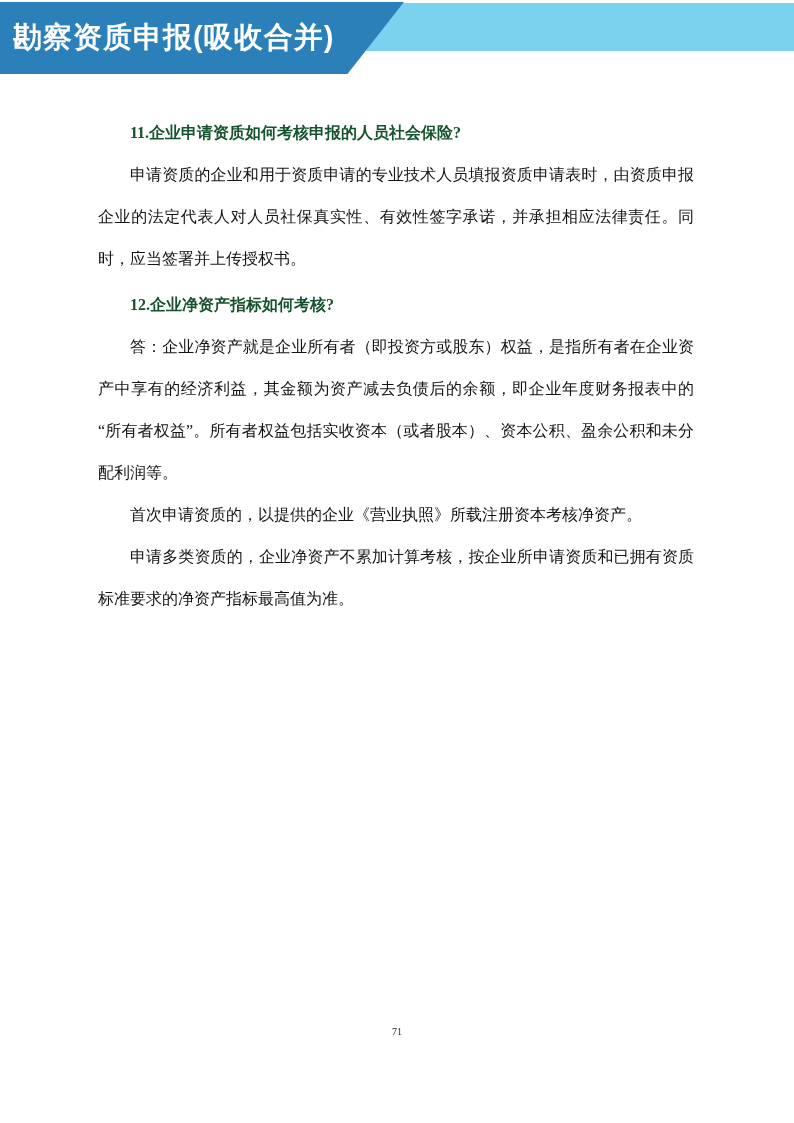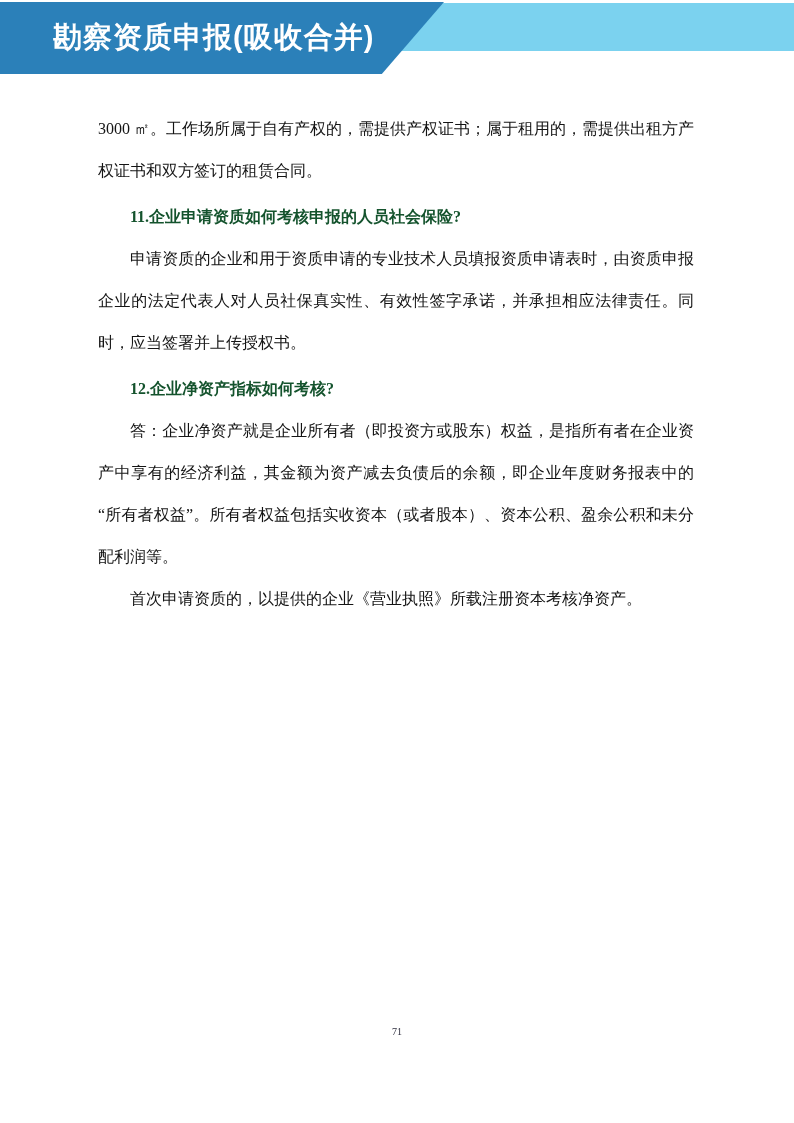--- a/index.html
+++ b/index.html
@@ -32,21 +32,20 @@
   .banner {
     position: absolute;
     top: 2px;
     left: 0;
     width: 404px;
     height: 72px;
     background: #2b80b9;
     clip-path: polygon(0 0, 100% 0, 86% 100%, 0 100%);
     display: flex;
     align-items: center;
-    padding-left: 40px;
   }
   .banner h1 {
     margin: 0 0 0 13px;
     color: #ffffff;
     font-family: "Liberation Sans", "DejaVu Sans", sans-serif;
     font-weight: bold;
     font-size: 29px;
     letter-spacing: 1px;
     white-space: nowrap;
   }
@@ -92,23 +91,23 @@
 <body>
 
 <header class="header">
   <div class="accent-band"></div>
   <div class="banner">
     <h1>勘察资质申报(吸收合并)</h1>
   </div>
 </header>
 
 <main class="doc-body">
-  <p class="no-indent">3000 ㎡。工作场所属于自有产权的，需提供产权证书；属于租用的，需提供出租方产权证书和双方签订的租赁合同。</p>
   <p class="question">11.企业申请资质如何考核申报的人员社会保险?</p>
   <p>申请资质的企业和用于资质申请的专业技术人员填报资质申请表时，由资质申报企业的法定代表人对人员社保真实性、有效性签字承诺，并承担相应法律责任。同时，应当签署并上传授权书。</p>
   <p class="question">12.企业净资产指标如何考核?</p>
   <p>答：企业净资产就是企业所有者（即投资方或股东）权益，是指所有者在企业资产中享有的经济利益，其金额为资产减去负债后的余额，即企业年度财务报表中的“所有者权益”。所有者权益包括实收资本（或者股本）、资本公积、盈余公积和未分配利润等。</p>
   <p>首次申请资质的，以提供的企业《营业执照》所载注册资本考核净资产。</p>
+  <p>申请多类资质的，企业净资产不累加计算考核，按企业所申请资质和已拥有资质标准要求的净资产指标最高值为准。</p>
 </main>
 
 <footer class="page-footer">
   <span>71</span>
 </footer>
 
 </body></html>

